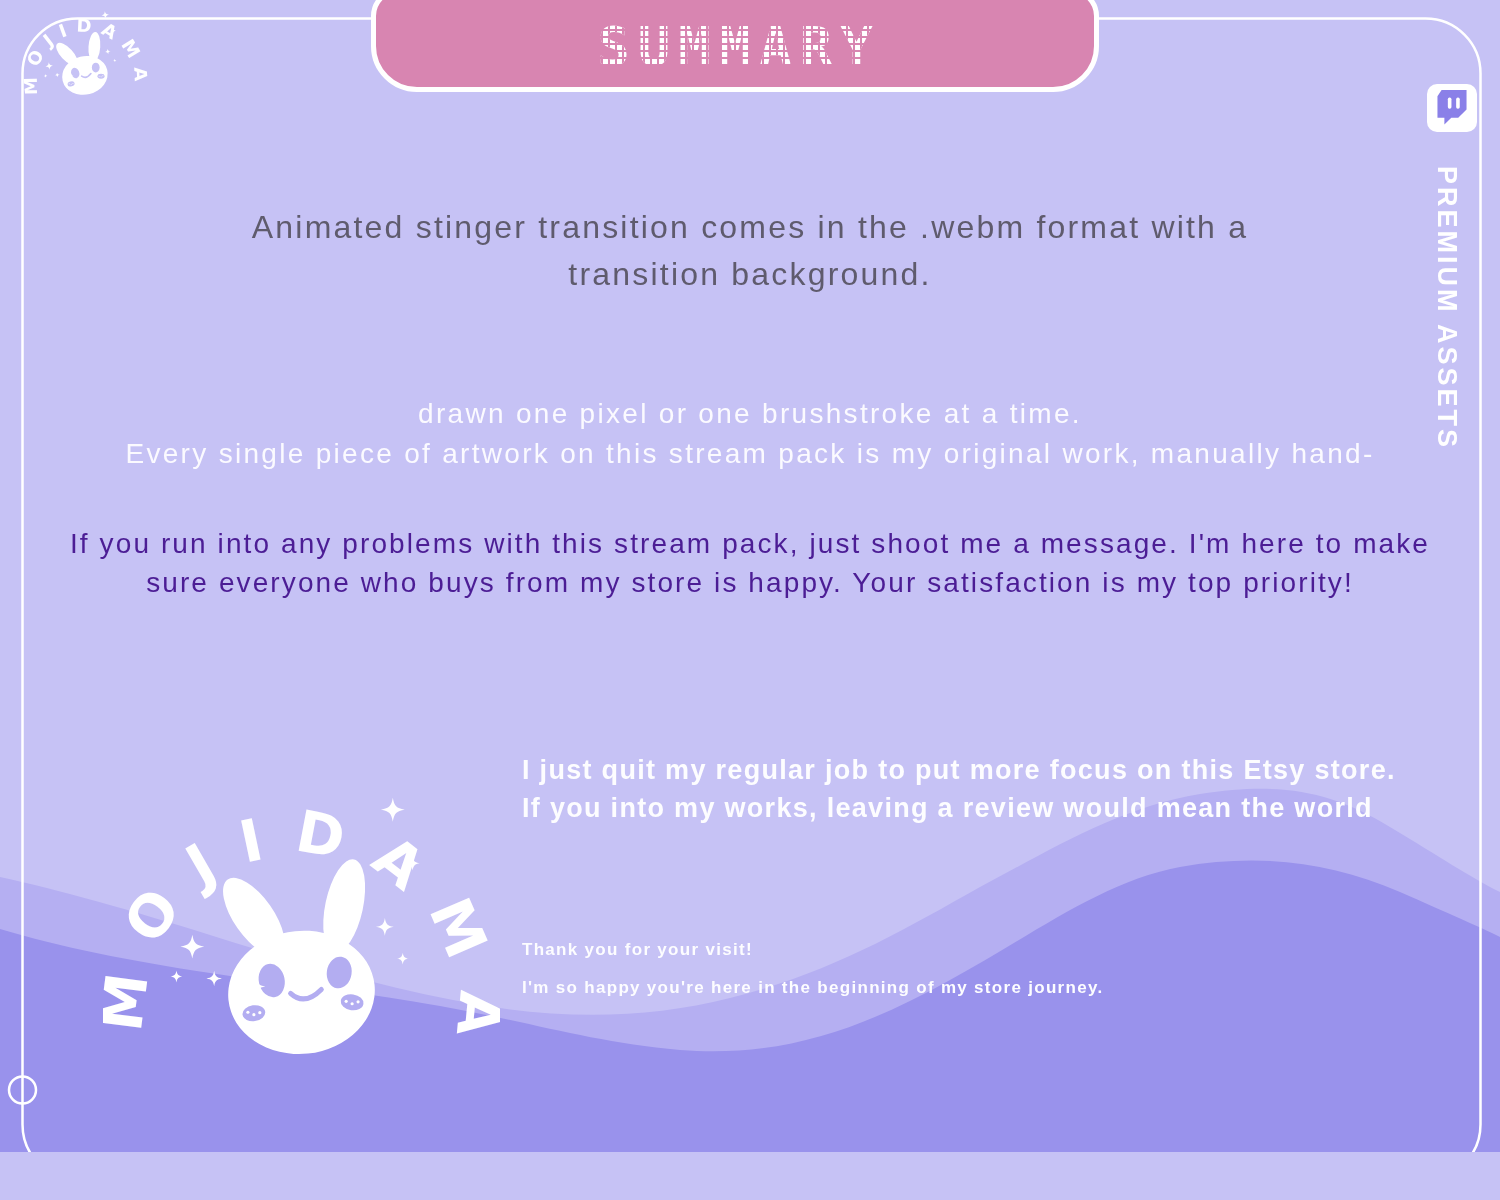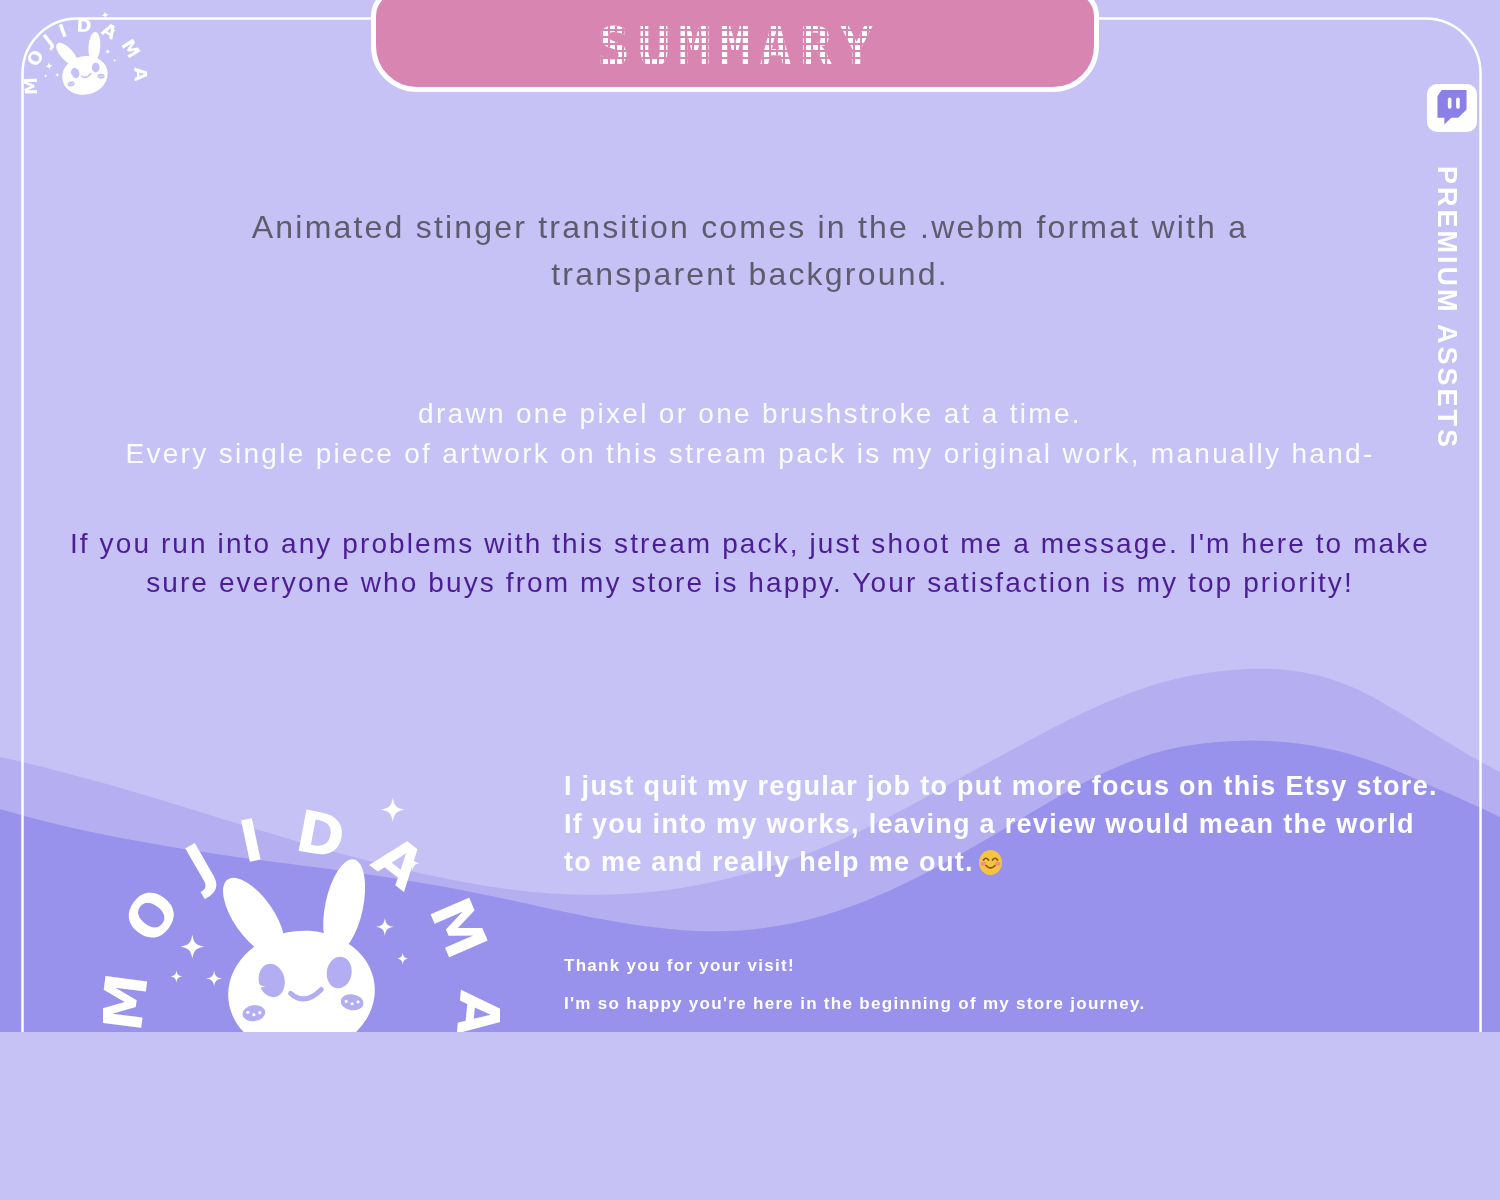--- a/index.html
+++ b/index.html
@@ -1,17 +1,17 @@
 <!DOCTYPE html>
 <html><head>
 <meta charset="utf-8">
 <style>
   html,body{margin:0;padding:0;background:#c6c2f5;}
   .page{
-    position:relative;width:1500px;height:1032px;overflow:hidden;
+    position:relative;width:1500px;height:1152px;overflow:hidden;
     background:#c6c2f5;font-family:"Liberation Sans",sans-serif;
   }
   svg.defs{position:absolute;width:0;height:0;}
   .waves{position:absolute;left:0;bottom:0;display:block;}
   .frame{position:absolute;left:0;top:0;}
 
   
   .banner{
     position:absolute;left:371px;top:-12px;width:728px;height:104px;
     background:#d885b1;border:5px solid #ffffff;border-radius:28px 28px 46px 46px;
@@ -42,21 +42,21 @@
     color:#ffffff;font-weight:bold;font-size:27px;letter-spacing:3px;
     white-space:nowrap;
   }
 
   
   .para{position:absolute;left:50%;transform:translateX(-50%);text-align:center;}
   .para .line{white-space:nowrap;}
   .p-intro{top:204px;font-size:32px;letter-spacing:2.2px;line-height:47px;color:#5f5b6d;}
   .p-orig{top:394px;font-size:28px;letter-spacing:2.3px;line-height:40px;color:#fbfaff;}
   .p-support{top:524px;font-size:28px;letter-spacing:2.1px;line-height:39px;color:#4c1d95;}
-  .para-left{position:absolute;left:564px;text-align:left;font-weight:bold;color:#fdfdff;margin-top:16px;}
+  .para-left{position:absolute;left:522px;text-align:left;font-weight:bold;color:#fdfdff;}
   .para-left .line{white-space:nowrap;}
   .p-review{top:751px;font-size:27px;letter-spacing:1.3px;line-height:38px;}
   .p-thanks{top:931px;font-size:17px;letter-spacing:1.3px;line-height:38px;}
   .emoji{display:inline-block;vertical-align:-5px;margin-left:3px;}
 
   
   .logo{position:absolute;}
   .logo svg{display:block;width:100%;height:auto;}
   .logo-small{left:20px;top:8px;width:124px;transform:rotate(-8deg);}
   .logo-small svg{--knockout:#c6c2f5;}
@@ -133,46 +133,36 @@
     <svg width="34" height="36" viewBox="0 0 24 26">
       <path d="M4.5 0 L1.5 4.5 V20 H6.5 V25 L11.5 20 H16.5 L22.5 14 V0 Z" fill="#8a80e8"></path>
       <rect x="9" y="5.5" width="2.6" height="8" rx="1.2" fill="#ffffff"></rect>
       <rect x="15" y="5.5" width="2.6" height="8" rx="1.2" fill="#ffffff"></rect>
     </svg>
   </div>
   <div class="premium-label">PREMIUM ASSETS</div>
 
   <div class="para p-intro">
     <div class="line">Animated stinger transition comes in the .webm format with a</div>
-    <div class="line">transparent background.</div>
+    <div class="line">transition background.</div>
   </div>
 
   <div class="para p-orig">
     <div class="line">drawn one pixel or one brushstroke at a time.</div>
     <div class="line">Every single piece of artwork on this stream pack is my original work, manually hand-</div>
   </div>
 
   <div class="para p-support">
     <div class="line">If you run into any problems with this stream pack, just shoot me a message. I'm here to make</div>
     <div class="line">sure everyone who buys from my store is happy. Your satisfaction is my top priority!</div>
   </div>
 
   <div class="para-left p-review">
     <div class="line">I just quit my regular job to put more focus on this Etsy store.</div>
     <div class="line">If you into my works, leaving a review would mean the world</div>
-    <div class="line">
-      <span>to me and really help me out.</span><span class="emoji"><svg width="27" height="27" viewBox="0 0 27 27">
-        <ellipse cx="13.5" cy="13.5" rx="11.5" ry="12.5" fill="#f6c445"></ellipse>
-        <path d="M6.5 11 Q9 7.5 11.5 11" stroke="#8a5b00" stroke-width="1.7" fill="none" stroke-linecap="round"></path>
-        <path d="M15.5 11 Q18 7.5 20.5 11" stroke="#8a5b00" stroke-width="1.7" fill="none" stroke-linecap="round"></path>
-        <path d="M9 16.5 Q13.5 21.5 18 16.5" stroke="#8a5b00" stroke-width="1.8" fill="none" stroke-linecap="round"></path>
-        <ellipse cx="6.3" cy="14.8" rx="2.8" ry="2" fill="#f08a8a" opacity=".85"></ellipse>
-        <ellipse cx="20.7" cy="14.8" rx="2.8" ry="2" fill="#f08a8a" opacity=".85"></ellipse>
-      </svg></span>
-    </div>
   </div>
 
   <div class="para-left p-thanks">
     <div class="line">Thank you for your visit!</div>
     <div class="line">I'm so happy you're here in the beginning of my store journey.</div>
   </div>
 
   <div class="logo logo-big">
     <svg viewBox="0 0 400 300">
         <use href="#mojidama-logo"></use>

